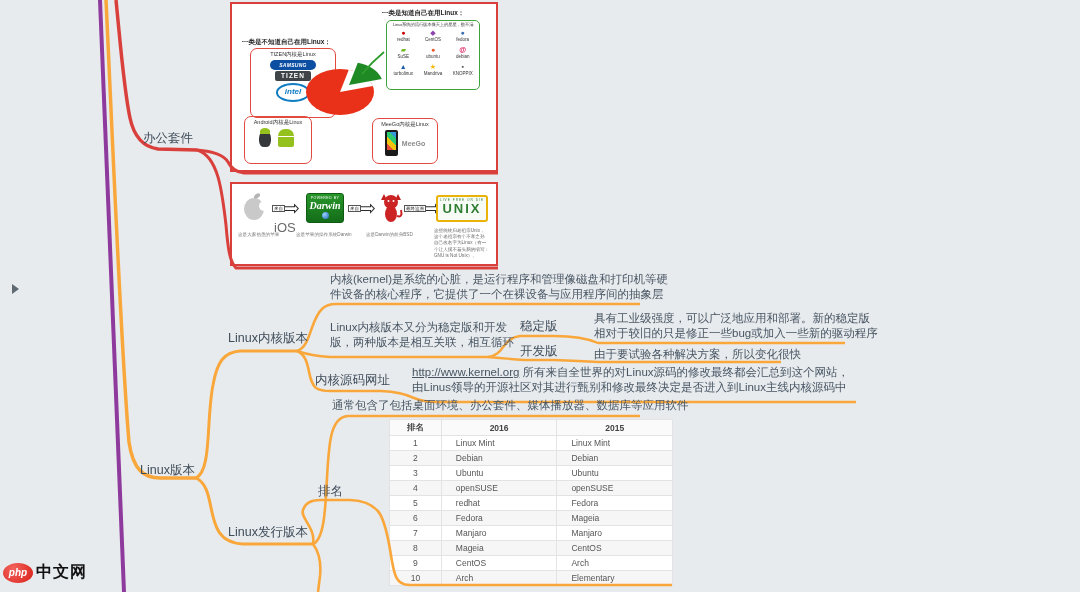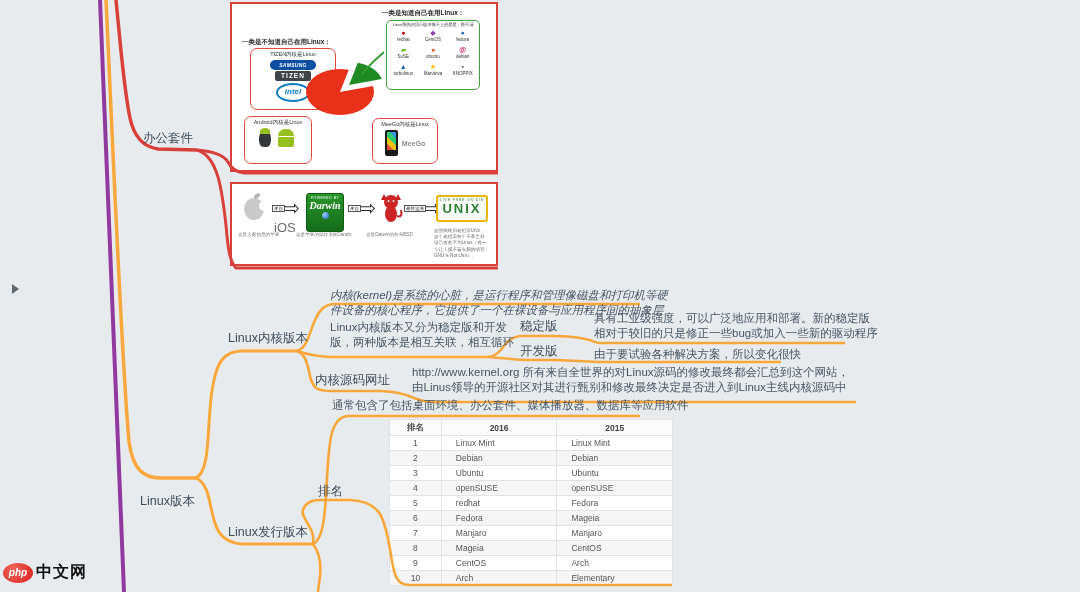--- a/index.html
+++ b/index.html
@@ -1,21 +1,21 @@
 <!DOCTYPE html>
 <html><head>
 <meta charset="utf-8">
 <style>
   html,body{margin:0;padding:0;}
   body{font-family:"Liberation Sans","DejaVu Sans",sans-serif;background:#e8ebee;}
   #canvas{position:relative;width:1080px;height:592px;background:#e8ebee;overflow:hidden;}
   svg.links{position:absolute;left:0;top:0;z-index:5;pointer-events:none;}
   .lbl{position:absolute;font-size:12.5px;color:#3f4d5a;white-space:nowrap;z-index:6;}
   .txt{position:absolute;font-size:11.5px;line-height:14.5px;color:#475562;white-space:nowrap;z-index:6;}
-  .url{}
+  .url{text-decoration:underline;}
   .panel{position:absolute;background:#fff;border:2px solid #d9403c;box-sizing:border-box;z-index:2;}
   .tiny-title{position:absolute;font-size:6.5px;font-weight:bold;color:#222;white-space:nowrap;}
   .rbox{position:absolute;border:1.5px solid #e04a3f;border-radius:7px;box-sizing:border-box;text-align:center;}
   .rbox .bt{font-size:5.5px;color:#333;margin-top:2px;white-space:nowrap;}
   .samsung{width:46px;height:10px;background:#0b4ea2;border-radius:5px;color:#fff;font-size:5px;font-style:italic;font-weight:bold;line-height:10px;margin:2px auto 1px;letter-spacing:.3px;}
   .tizenb{width:36px;height:10px;background:#3f4448;color:#fff;font-size:6.5px;font-weight:bold;line-height:10px;margin:1px auto;border-radius:2px;letter-spacing:1px;}
   .intel{width:30px;height:15px;border:2px solid #0f7dc2;border-radius:50%;color:#0f7dc2;font-size:8px;font-weight:bold;font-style:italic;line-height:14px;margin:2px auto;}
   .gbox{position:absolute;border:1.6px solid #3fa33c;border-radius:5px;box-sizing:border-box;padding:1px 2px;}
   .gbox .cap{font-size:4.4px;color:#444;white-space:nowrap;text-align:center;letter-spacing:-.2px;}
   .dgrid{display:grid;grid-template-columns:1fr 1fr 1fr;gap:1px;margin-top:2px;}
@@ -30,21 +30,21 @@
   .droid{width:22px;height:18px;position:relative;}
   .droid .hd{width:16px;height:7px;background:#95c11f;border-radius:8px 8px 0 0;margin:0 auto;}
   .droid .bd{width:16px;height:10px;background:#95c11f;border-radius:0 0 2px 2px;margin:1px auto 0;}
   .phone{width:13px;height:26px;background:#1a1a1a;border-radius:2px;padding:2px 2px;box-sizing:border-box;}
   .phone .scr{width:9px;height:18px;background:linear-gradient(45deg,#e74c3c 0 25%,#f1c40f 0 50%,#2ecc71 0 75%,#3498db 0 100%);}
   .meego-row{display:flex;justify-content:center;align-items:center;gap:4px;margin-top:2px;}
   .meego-t{font-size:7px;font-weight:bold;color:#8a8a8a;}
   .arrow{position:absolute;display:flex;align-items:center;}
   .arrow .al{font-size:4.5px;border:.5px solid #555;background:#fff;color:#333;padding:0 1px;white-space:nowrap;margin-right:-2px;z-index:2;}
   .arrow .ag{font-size:20px;color:#2b2b2b;line-height:20px;}
-  .darwin{position:absolute;width:38px;height:39px;background:linear-gradient(#27962a,#146c19);border:1px solid #0d5c12;border-radius:3px;color:#fff;text-align:center;box-sizing:border-box;}
+  .darwin{position:absolute;width:38px;height:30px;background:linear-gradient(#27962a,#146c19);border:1px solid #0d5c12;border-radius:3px;color:#fff;text-align:center;box-sizing:border-box;}
   .darwin .d1{font-size:3.5px;letter-spacing:.5px;margin-top:2px;}
   .darwin .d2{font-family:"Liberation Serif",serif;font-style:italic;font-weight:bold;font-size:10px;line-height:11px;}
   .darwin .d3{width:7px;height:7px;background:radial-gradient(circle at 35% 35%,#9ad0ff,#1b64b4);border-radius:50%;margin:1px auto 0;}
   .unix{position:absolute;width:52px;height:27px;background:#f6fbf6;border:2px solid #eab308;border-radius:3px;text-align:center;box-sizing:border-box;}
   .unix .u1{font-size:3.2px;color:#2f7d32;letter-spacing:1px;margin-top:1px;white-space:nowrap;}
   .unix .u2{font-size:13px;font-weight:bold;color:#2f7d32;letter-spacing:2px;line-height:14px;}
   .cap2{position:absolute;font-size:4.6px;color:#777;white-space:nowrap;}
   .note{position:absolute;font-size:4.6px;line-height:6.2px;color:#666;white-space:nowrap;}
   .ios-t{position:absolute;font-size:13px;color:#6a6a6a;margin-left:32px;}
   table.rank{position:absolute;left:389px;top:419px;width:284px;border-collapse:collapse;background:#fff;z-index:2;font-size:8.5px;color:#555;}
@@ -59,21 +59,21 @@
 </style>
 </head>
 <body>
 
 <div id="canvas">
 
   <div class="panel" style="left:230px;top:2px;width:268px;height:170px;">
     <div class="tiny-title" style="left:10px;top:34px;">一类是不知道自己在用Linux：</div>
     <div class="tiny-title" style="left:150px;top:5px;">一类是知道自己在用Linux：</div>
 
-    <div class="rbox" style="left:18px;top:44px;width:86px;height:62px;">
+    <div class="rbox" style="left:18px;top:44px;width:86px;height:70px;">
       <div class="bt">TIZEN内核是Linux</div>
       <div class="samsung">SAMSUNG</div>
       <div class="tizenb">TIZEN</div>
       <div class="intel">intel</div>
     </div>
 
     <div class="gbox" style="left:154px;top:16px;width:94px;height:70px;">
       <div class="cap">Linux系统的流行版本像天上的星星，数不清</div>
       <div class="dgrid">
         <div class="dcell">
@@ -284,28 +284,28 @@
     <path d="M 197,150 C 218,156 222,190 226,225 C 228,250 230,262 236,268 L 498,268" stroke="#d9403c" stroke-width="3" fill="none"></path>
 
     <ellipse cx="340" cy="92" rx="34" ry="23" fill="#e93119"></ellipse>
     <path d="M 340,92 L 372.8,86 A 34 23 0 0 0 348.8,69.8 Z" fill="#ffffff"></path>
     <path d="M 340,92 L 372.8,86 A 34 23 0 0 0 348.8,69.8 Z" fill="#1f8a24" transform="translate(9,-7)"></path>
     <path d="M 362,74 Q 372,62 384,52" stroke="#2f9e2f" stroke-width="1.8" fill="none"></path>
   </svg>
 
   <div class="lbl" style="left:143px;top:130px;">办公套件</div>
   <div class="lbl" style="left:228px;top:330px;">Linux内核版本</div>
-  <div class="lbl" style="left:140px;top:462px;margin-top:31px;">Linux版本</div>
+  <div class="lbl" style="left:140px;top:462px;">Linux版本</div>
   <div class="lbl" style="left:228px;top:524px;">Linux发行版本</div>
   <div class="lbl" style="left:318px;top:483px;">排名</div>
   <div class="lbl" style="left:520px;top:318px;">稳定版</div>
   <div class="lbl" style="left:520px;top:343px;">开发版</div>
   <div class="lbl" style="left:315px;top:372px;">内核源码网址</div>
 
-  <div class="txt" style="left:330px;top:288px;font-style:italic;">
+  <div class="txt" style="left:330px;top:272px;">
     <div>内核(kernel)是系统的心脏，是运行程序和管理像磁盘和打印机等硬</div>
     <div>件设备的核心程序，它提供了一个在裸设备与应用程序间的抽象层</div>
   </div>
   <div class="txt" style="left:594px;top:311px;">
     <div>具有工业级强度，可以广泛地应用和部署。新的稳定版</div>
     <div>相对于较旧的只是修正一些bug或加入一些新的驱动程序</div>
   </div>
   <div class="txt" style="left:330px;top:320px;">
     <div>Linux内核版本又分为稳定版和开发</div>
     <div>版，两种版本是相互关联，相互循环</div>

